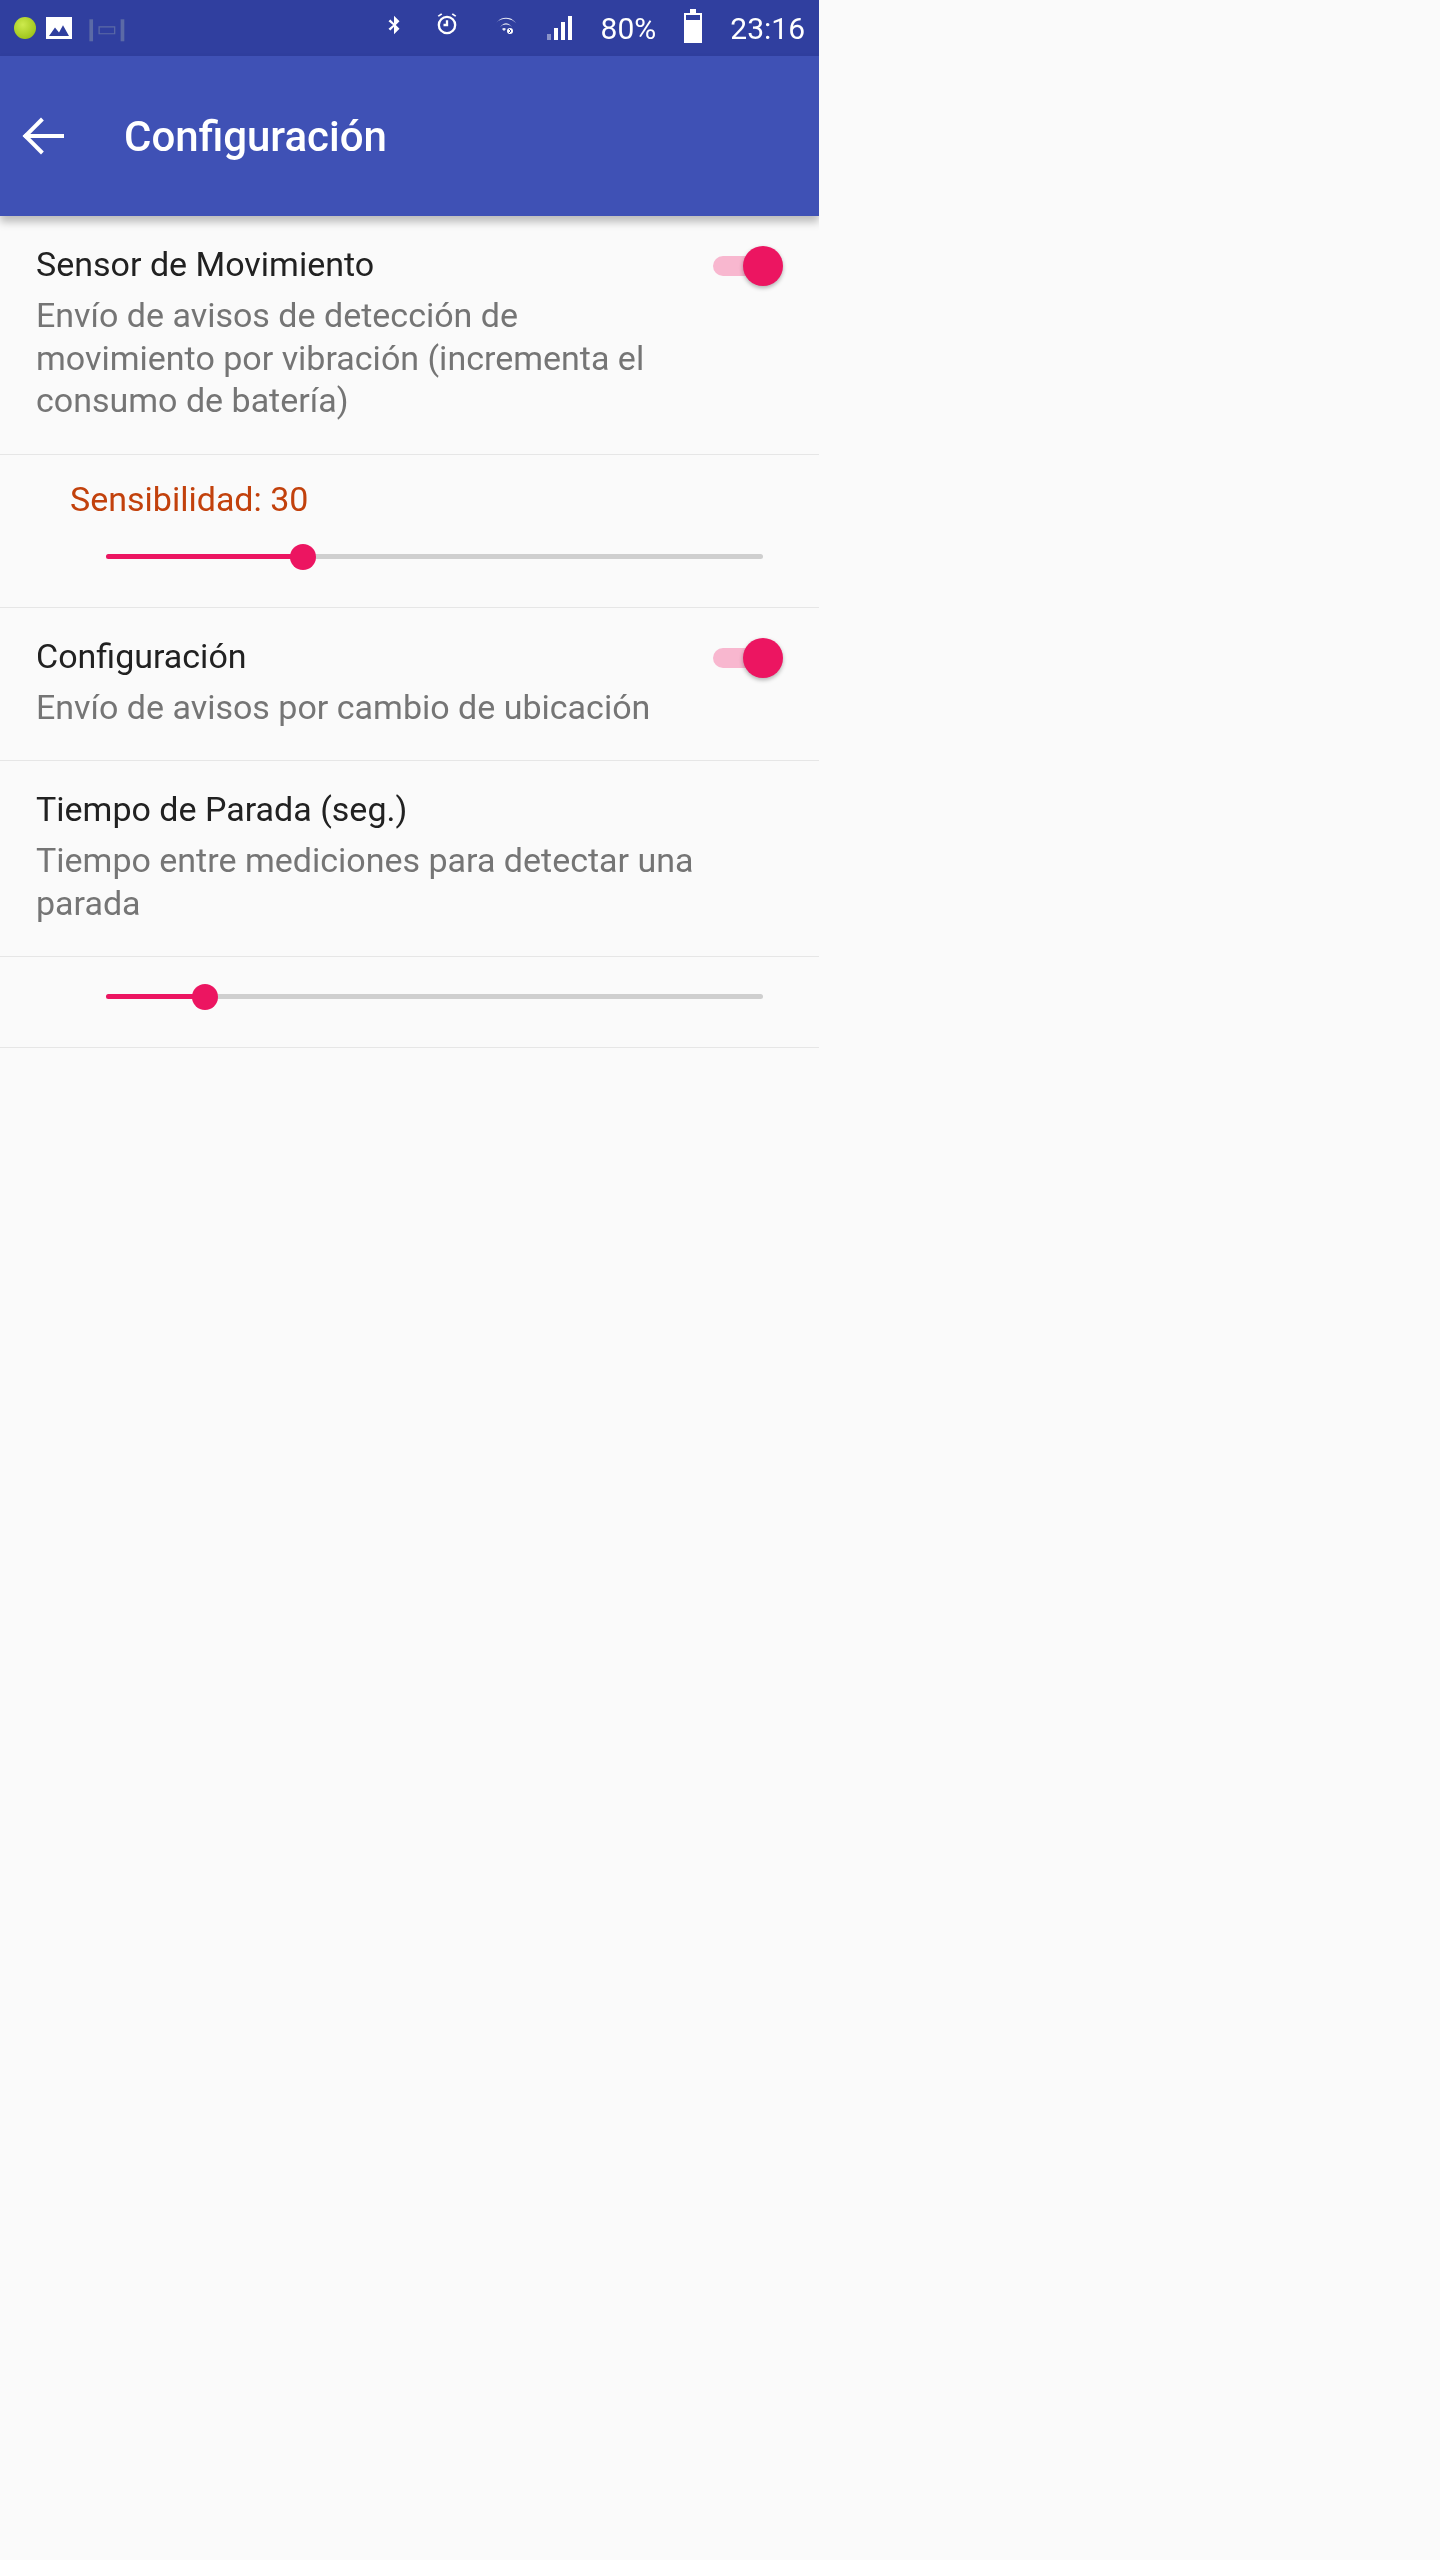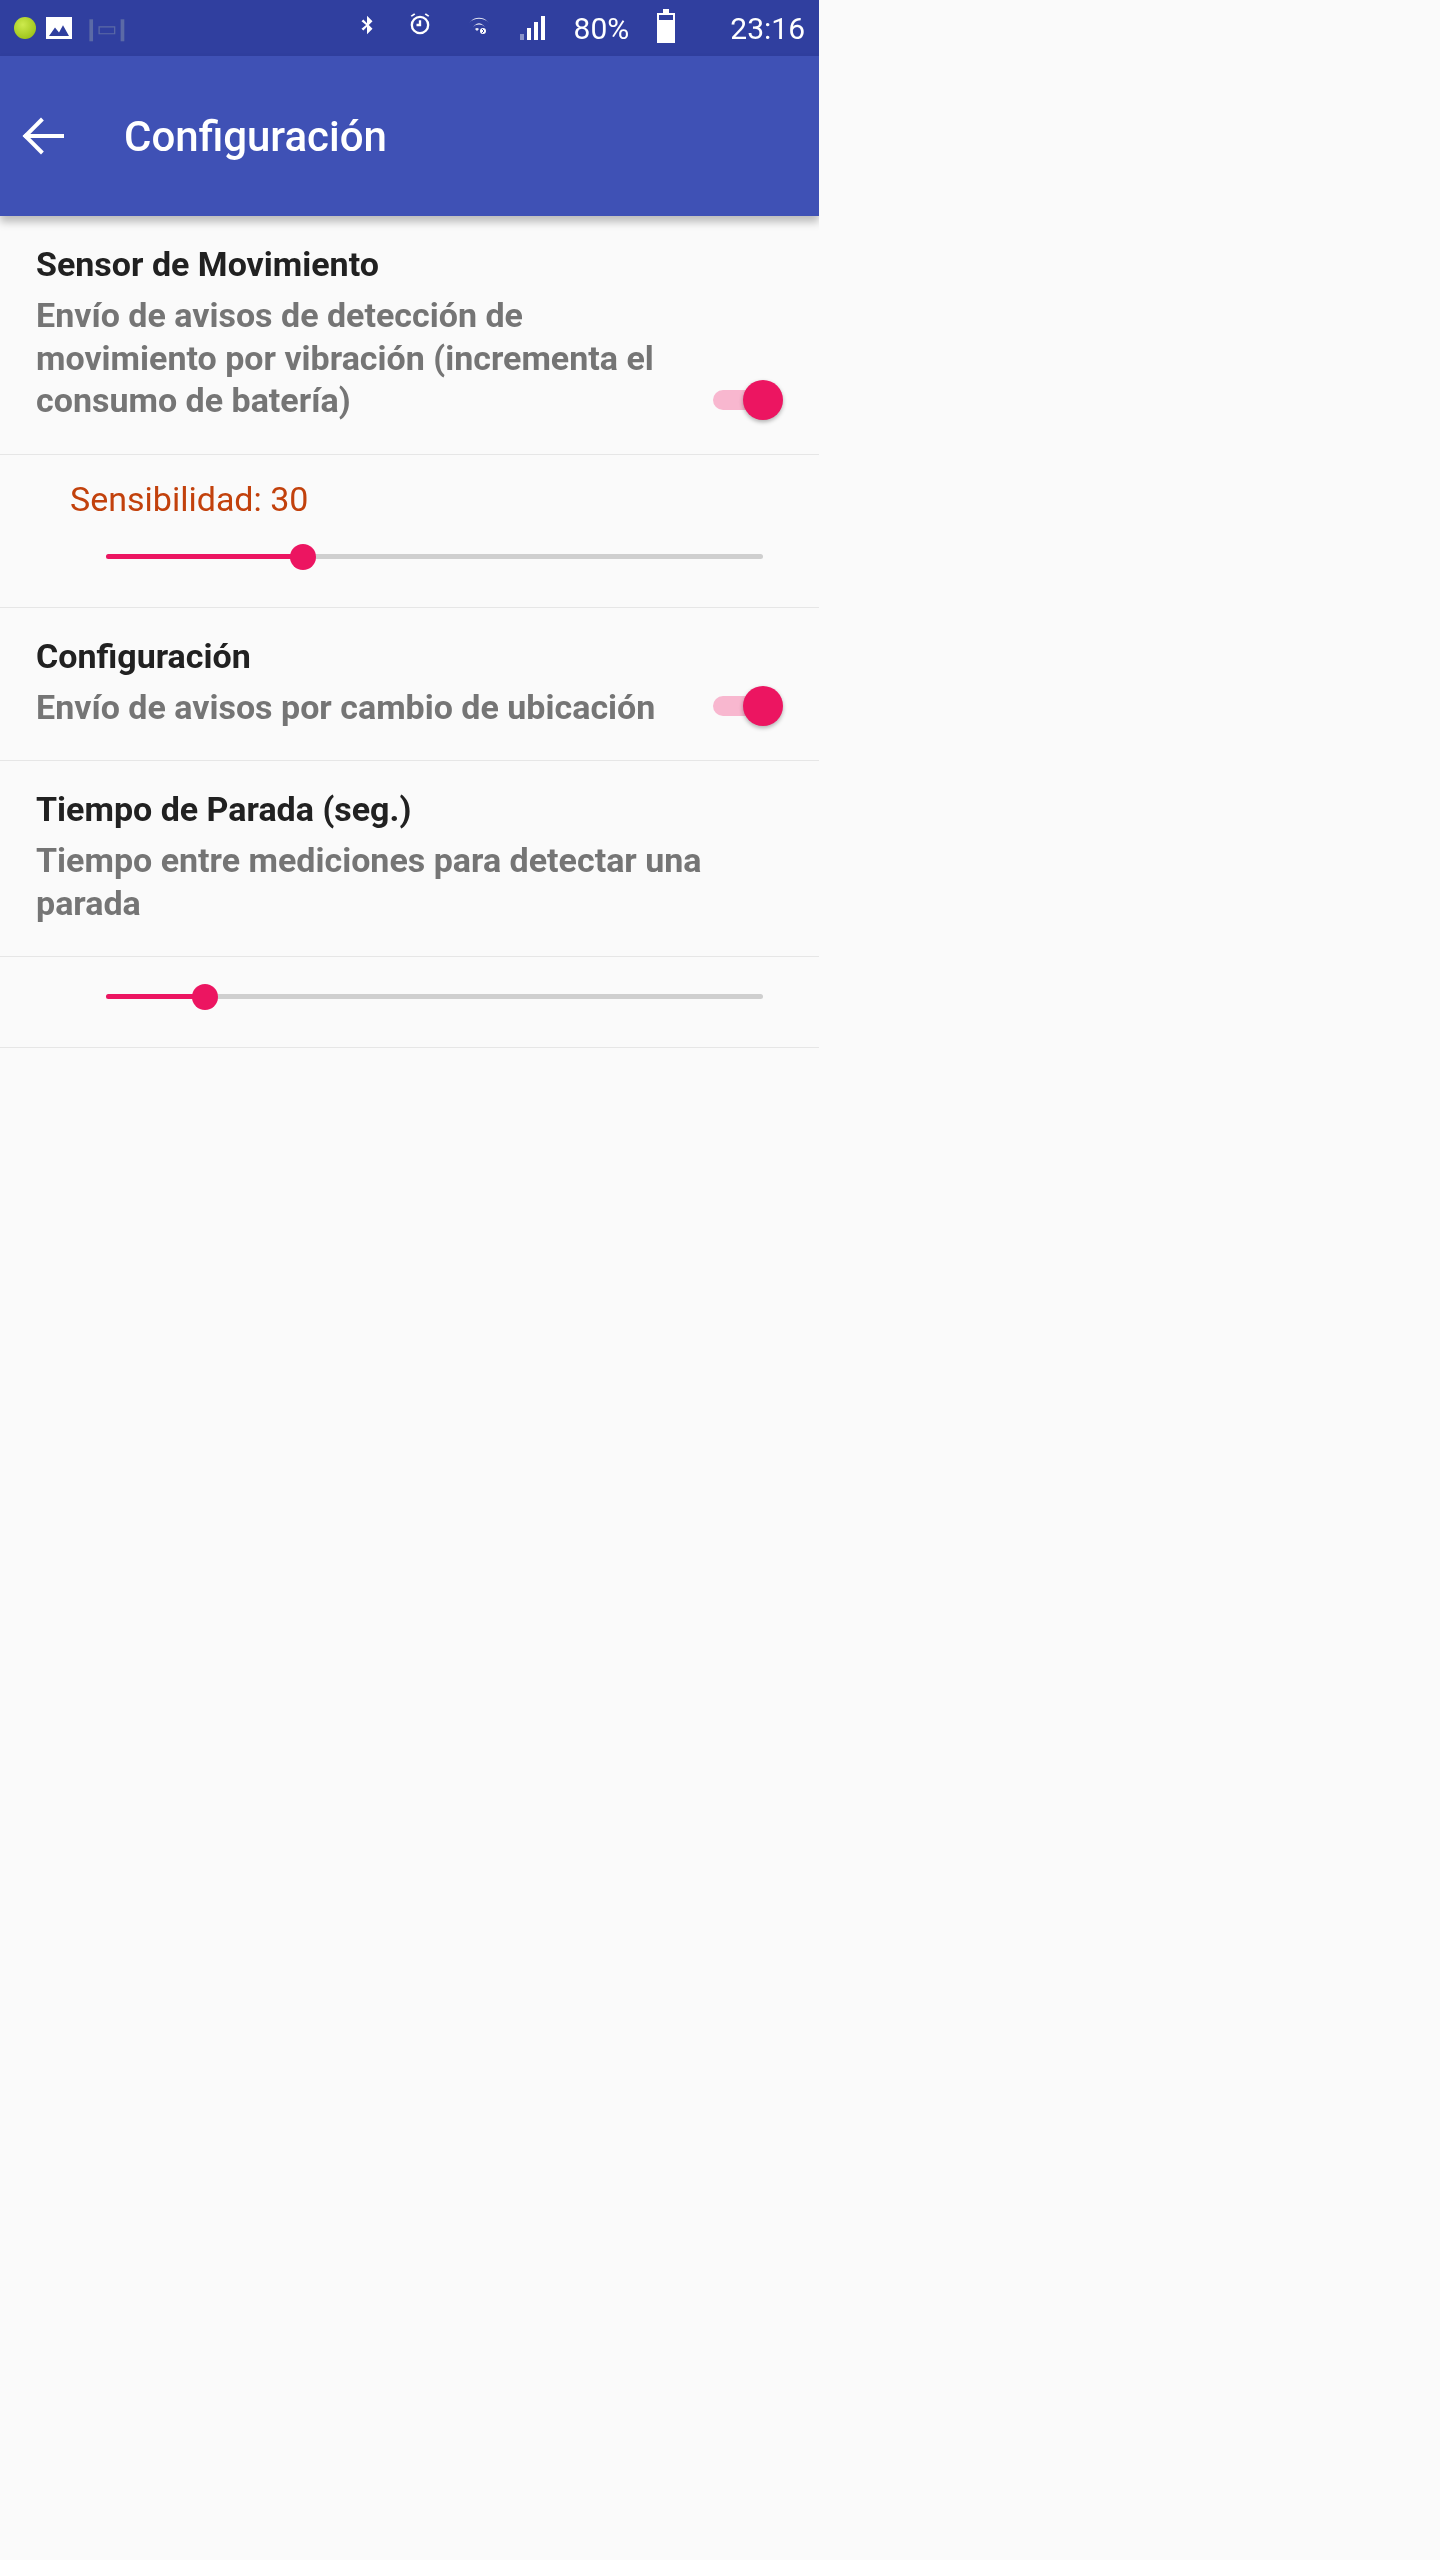--- a/index.html
+++ b/index.html
@@ -20,21 +20,21 @@
   }
   .pic-icon {
     width: 26px; height: 22px; background: #fff; clip-path: polygon(0 0,100% 0,100% 100%,0 100%);
     position: relative;
   }
   .pic-icon::after{
     content:""; position:absolute; left:3px; bottom:3px; width:20px; height:12px;
     background:#303f9f; clip-path: polygon(0 100%, 30% 30%, 50% 70%, 70% 10%, 100% 100%);
   }
   .vib-icon { color:#5b6aa6; font-size:22px; letter-spacing:-4px; }
-  .statusbar-time { font-size: 30px; font-weight:400;margin-left:27px; }
+  .statusbar-time { font-size: 30px; font-weight:400; }
   .battery-pct { font-size: 30px; }
   .battery-icon {
     width: 18px; height: 30px; border:2px solid #fff; position:relative; display:inline-block;
   }
   .battery-icon::before{content:"";position:absolute;top:-6px;left:4px;width:6px;height:4px;background:#fff;}
   .battery-icon::after{content:"";position:absolute;left:0;right:0;bottom:0;top:20%;background:#fff;}
   .signal-icon {
     width:26px;height:24px;display:inline-block;position:relative;
   }
   .signal-icon span{position:absolute;bottom:0;width:4px;background:#fff;}
@@ -65,21 +65,21 @@
   .back-arrow::after{
     content:""; position:absolute; top:7px; left:0; width:22px; height:22px;
     border-left:4px solid #fff; border-bottom:4px solid #fff; transform: rotate(45deg);
   }
   .app-title { color:#fff; font-size:42px; font-weight:500; }
 
   .content { background:#fafafa; }
   .setting {
     padding: 28px 36px 32px 36px;
     border-bottom: 1px solid #e6e6e6;
-    display:flex; align-items:flex-end;font-weight:bold;
+    display:flex; align-items:flex-start;
   }
   .setting .texts { flex:1; padding-right: 20px; }
   .setting-title { font-size:34px; color:#212121; margin-bottom:10px; }
   .setting-desc { font-size:34px; color:#757575; line-height:1.25; }
   .switch {
     width: 70px; height: 44px; position:relative;
   }
   .switch-track {
     position:absolute; left:0; top:12px; width:54px; height:20px; border-radius:20px;
     background:#f8b7cf;

